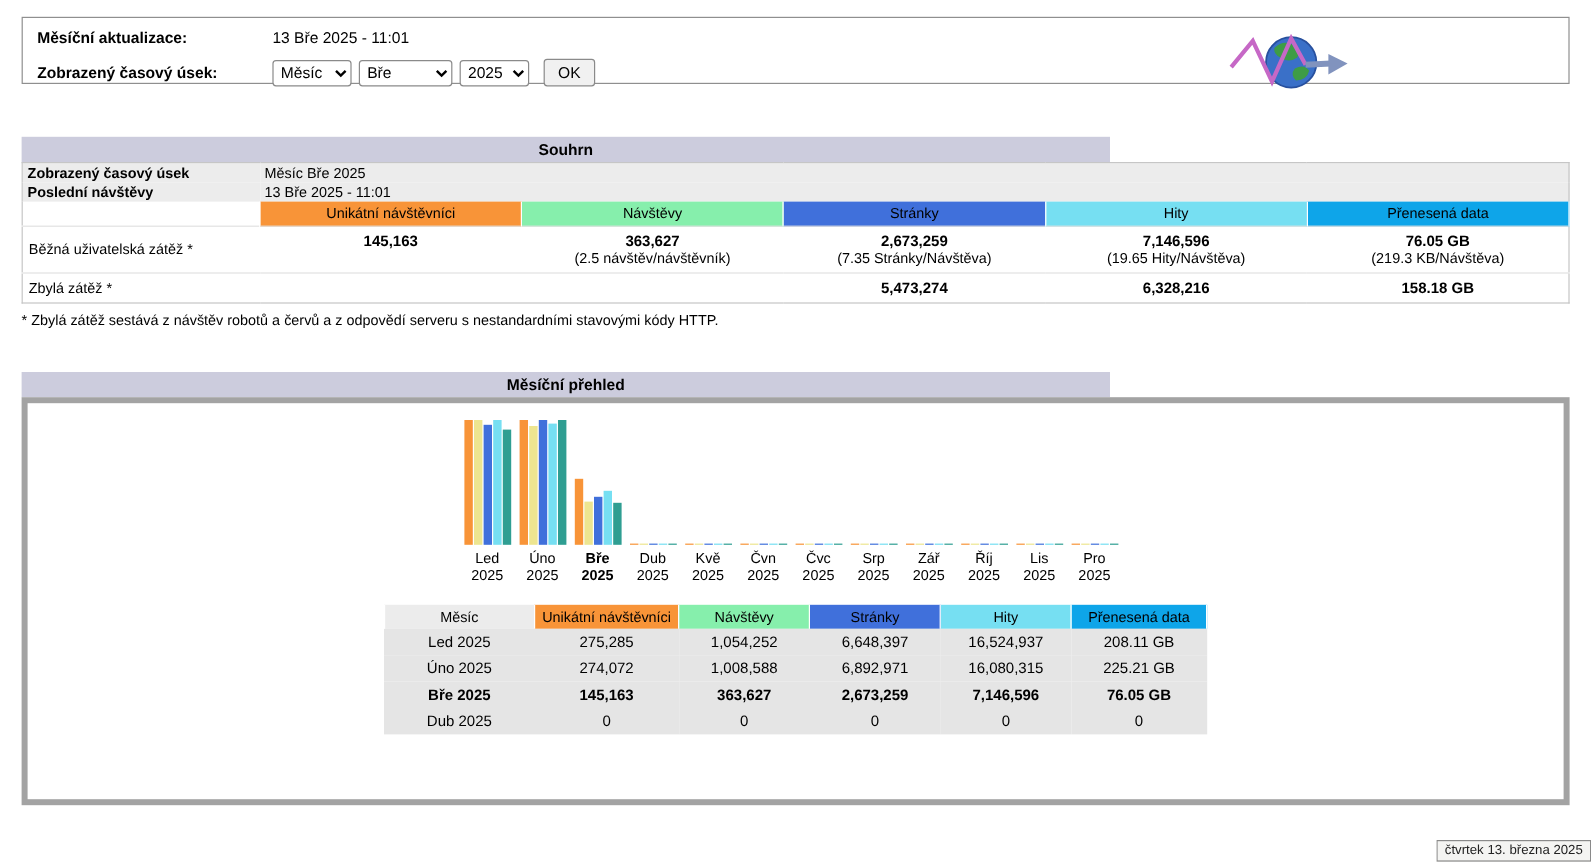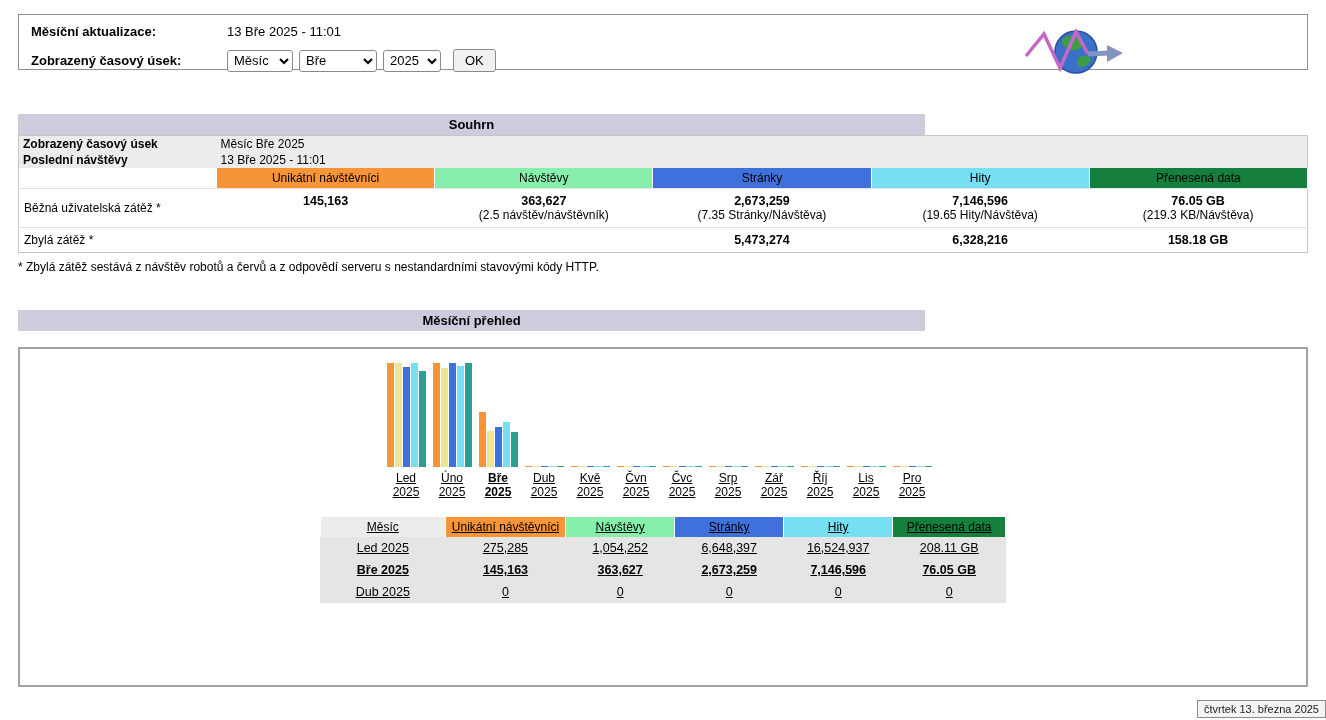--- a/index.html
+++ b/index.html
@@ -22,30 +22,30 @@
 
   
   .big-table{margin:0 0 0 18px;width:1290px;border:1px solid #c6c6c6;border-collapse:collapse;table-layout:fixed;font-size:12px;}
   .big-table tr.info th{background:#ECECEC;text-align:left;padding:1px 4px;font-size:12px;white-space:nowrap;font-weight:bold;}
   .big-table tr.info td{background:#ECECEC;padding:1px 4px;}
   .colhead th{padding:3px 0;text-align:center;font-weight:normal;font-size:12px;border-left:1px solid #fff;border-right:1px solid #fff;white-space:nowrap;}
   .c-u{background:#F89438;}
   .c-v{background:#86efac;}
   .c-p{background:#4070DB;}
   .c-h{background:#76DFF2;}
-  .c-k{background:#15803d;}
+  .c-k{background:#0ea5e9;}
   .c-month{background:#ECECEC;}
   .load-row td{border-top:1px solid #E2E2E2;text-align:center;padding:5px 2px;vertical-align:top;}
   .load-row td.rowlabel{text-align:left;padding-left:5px;vertical-align:middle;font-weight:normal;}
   .cv{font-weight:bold;font-size:12.5px;}
   .cs{font-size:12px;font-weight:normal;}
   .footnote{margin:7px 0 0 18px;font-size:12px;}
 
   
-  .monthly-box{margin:16px 0 0 18px;width:1290px;height:340px;border:2px solid #a3a3a3;box-sizing:border-box;background:#fff;text-decoration:underline;}
+  .monthly-box{margin:0 0 0 18px;width:1290px;height:340px;border:5px solid #a3a3a3;box-sizing:border-box;background:#fff;}
   .chart{width:560px;margin:12px auto 0 auto;}
   .chart-bars{display:flex;align-items:flex-end;height:106px;}
   .bar-group{width:46px;flex:0 0 46px;display:flex;align-items:flex-end;justify-content:center;gap:1px;}
   .bar{width:7px;}
   .chart-labels{display:flex;margin-top:4px;}
   .bar-label{width:46px;flex:0 0 46px;text-align:center;font-size:12px;line-height:14px;}
   .bar-label.bold{font-weight:bold;}
 
   .monthly-table{margin:18px auto 0 auto;border-collapse:collapse;font-size:12.5px;}
   .monthly-table th{font-weight:normal;padding:3px 6px;border-left:1px solid #fff;border-right:1px solid #fff;text-align:center;}
@@ -322,20 +322,28 @@
       <th class="c-k">Přenesená data</th>
     </tr>
     <tr>
       <td>Led 2025</td>
       <td>275,285</td>
       <td>1,054,252</td>
       <td>6,648,397</td>
       <td>16,524,937</td>
       <td>208.11 GB</td>
     </tr>
+    <tr>
+      <td>Úno 2025</td>
+      <td>274,072</td>
+      <td>1,008,588</td>
+      <td>6,892,971</td>
+      <td>16,080,315</td>
+      <td>225.21 GB</td>
+    </tr>
     <tr class="bold-row">
       <td>Bře 2025</td>
       <td>145,163</td>
       <td>363,627</td>
       <td>2,673,259</td>
       <td>7,146,596</td>
       <td>76.05 GB</td>
     </tr>
     <tr>
       <td>Dub 2025</td>

